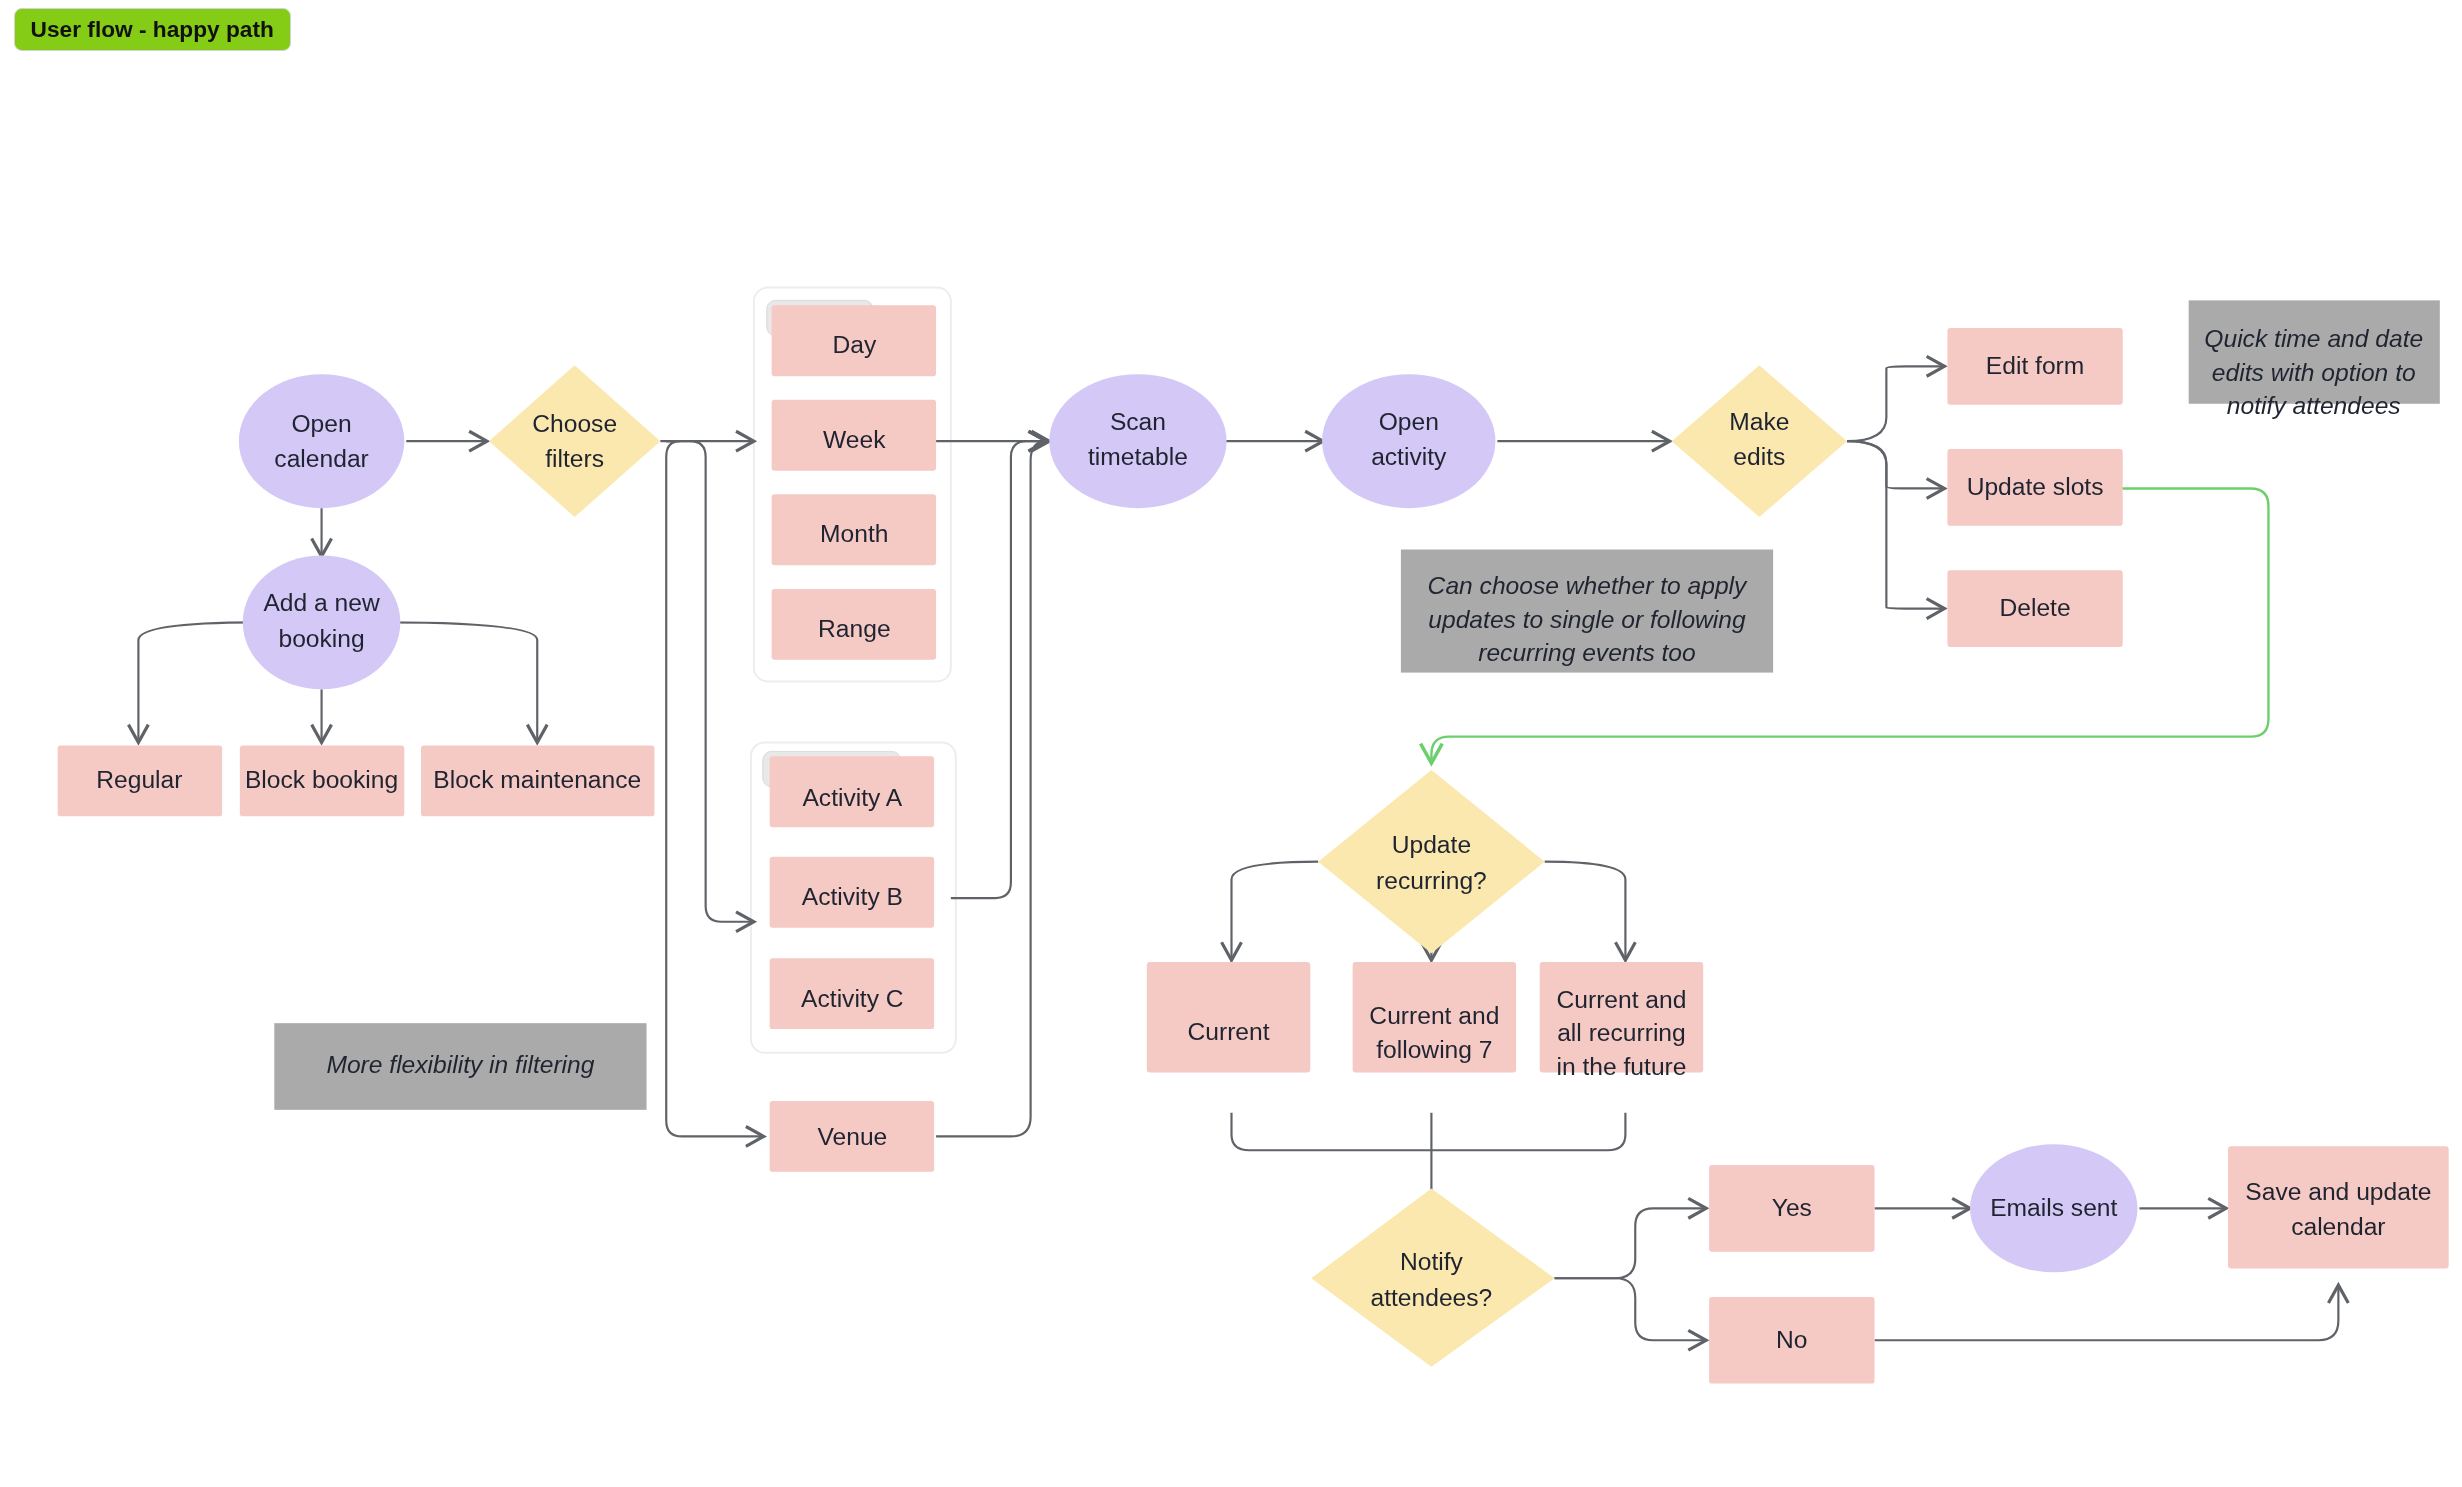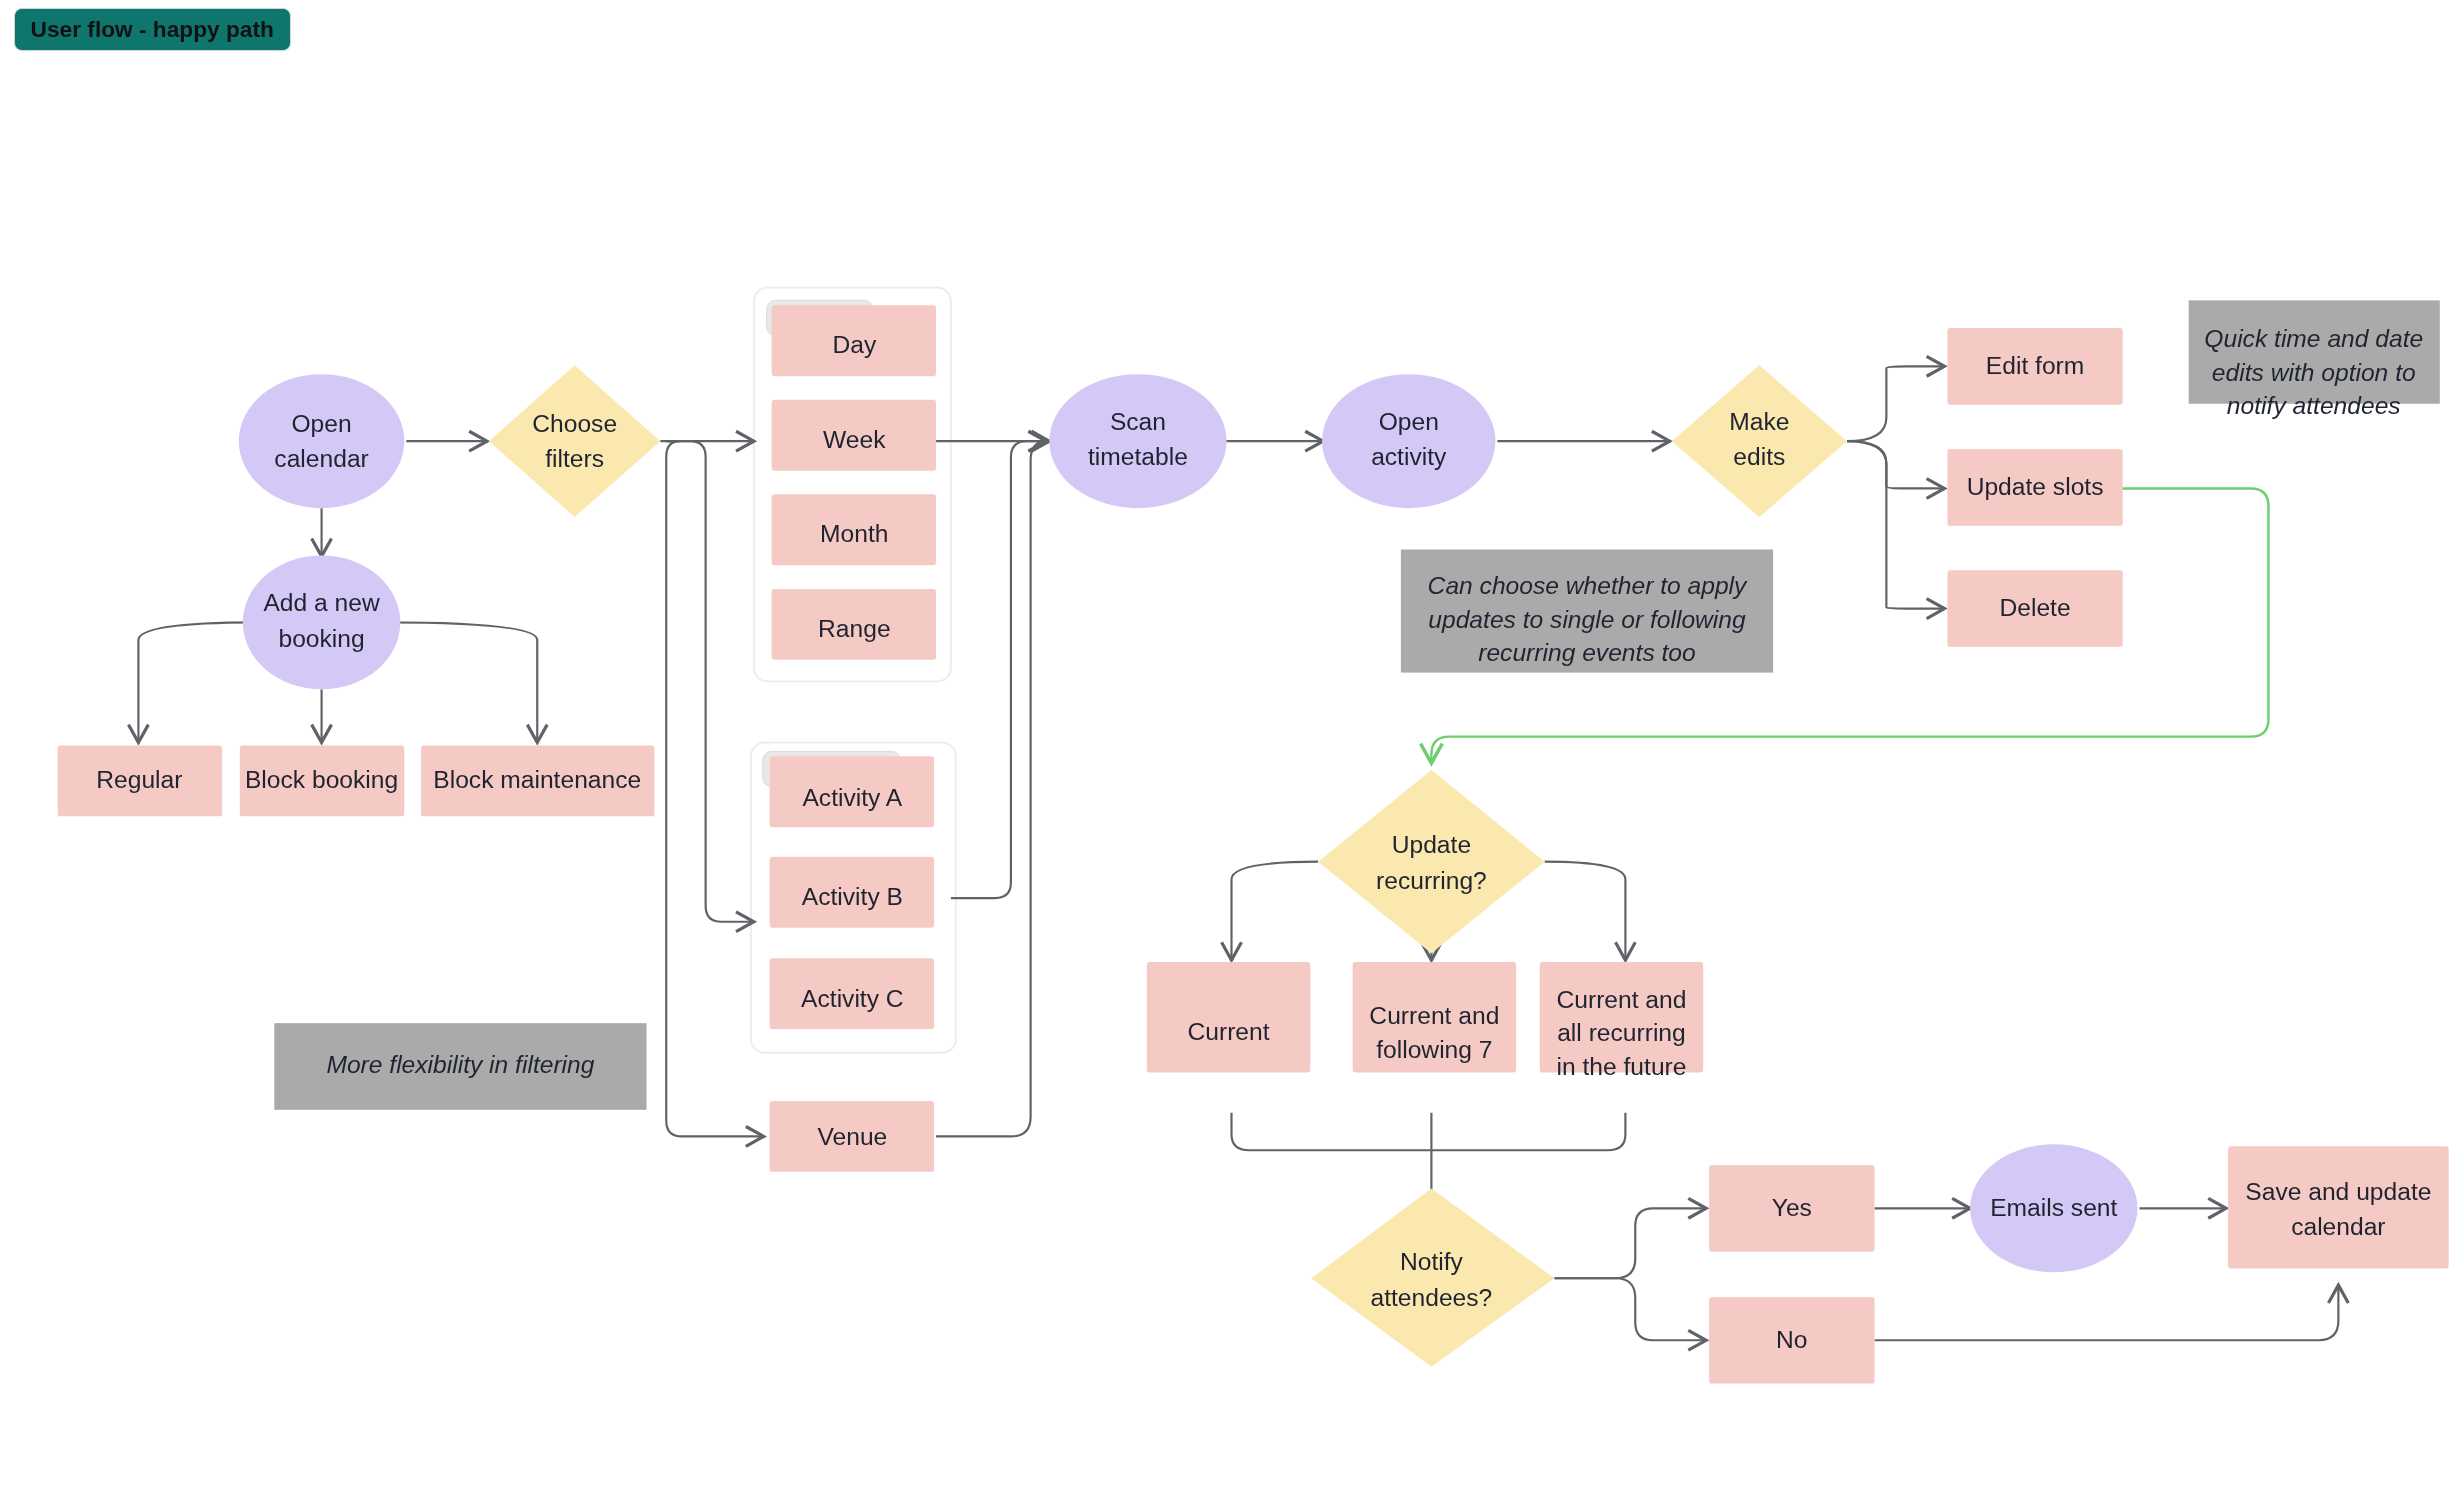--- a/index.html
+++ b/index.html
@@ -40,21 +40,21 @@
     font-size: 23px;
     font-weight: bold;
     fill: #1c1c1c;
     text-anchor: start;
     dominant-baseline: middle;
   }
   .title-chip {
     position: absolute;
     left: 13.8px;
     top: 7.9px;
-    background: #0f766e;
+    background: #84cc16;
     border: 1px solid #d3d3d3;
     border-radius: 7.9px;
     padding: 7.9px 15.8px;
     font-size: 22.7px;
     font-weight: bold;
     color: #111111;
     font-family: "Liberation Sans", sans-serif;
     line-height: 1.1;
   }
   .edge { fill: none; stroke: #5f6368; stroke-width: 2.2; }

